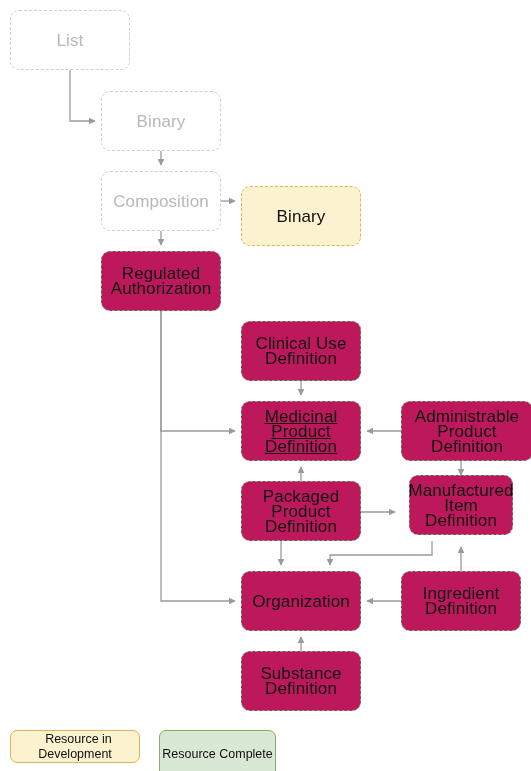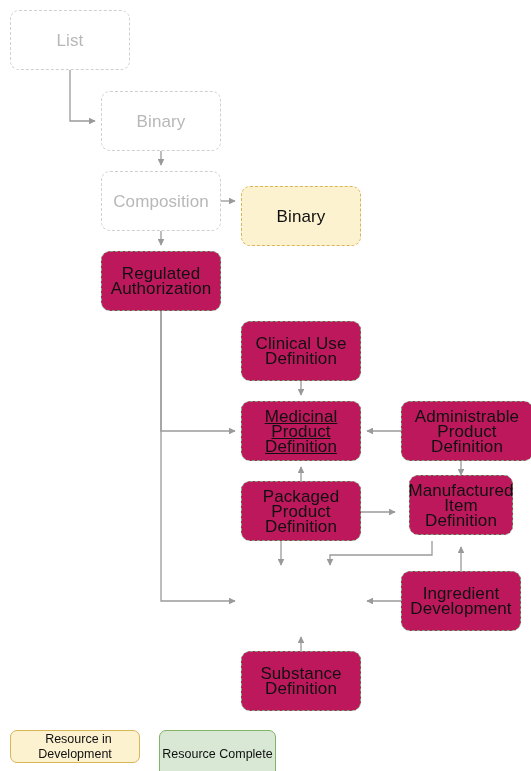--- a/index.html
+++ b/index.html
@@ -145,22 +145,23 @@
 
   <div class="node node-green node-overflow" style="left:401px;top:401px;width:132px;height:60px;">Administrable Product
 Definition</div>
 
   <div class="node node-green" style="left:241px;top:481px;width:120px;height:60px;">Packaged Product
 Definition</div>
 
   <div class="node node-green node-overflow" style="left:401px;top:475px;width:104px;height:60px;margin-left:8px;">Manufactured Item
 Definition</div>
 
+  <div class="node node-green" style="left:241px;top:571px;width:120px;height:60px;">Organization</div>
 
-  <div class="node node-green node-overflow" style="left:401px;top:571px;width:120px;height:60px;">Ingredient Development</div>
+  <div class="node node-green node-overflow" style="left:401px;top:571px;width:120px;height:60px;">Ingredient Definition</div>
 
   <div class="node node-green node-overflow" style="left:241px;top:651px;width:120px;height:60px;">Substance Definition</div>
 
   <div class="legend-box legend-dev" style="left:10px;top:730px;width:130px;height:33px;text-align:right;">Resource in
 Development</div>
 
   <div class="legend-box legend-complete" style="left:143px;top:730px;width:117px;height:49px;margin-left:16px;">Resource Complete</div>
 
 </div>
 

